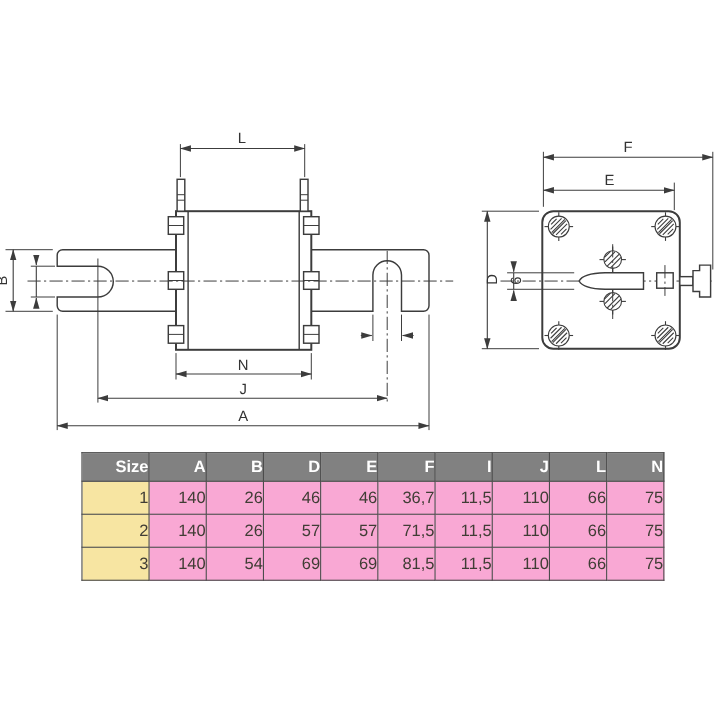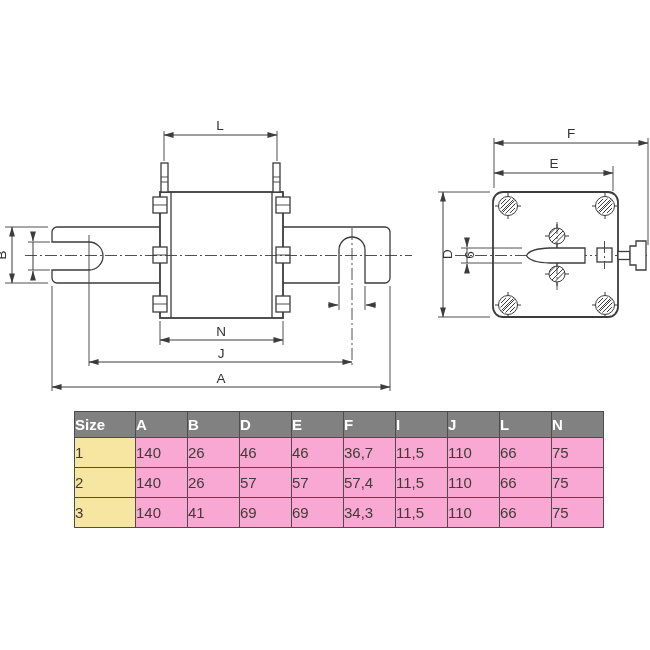--- a/index.html
+++ b/index.html
@@ -16,21 +16,21 @@
   svg .cl{stroke:#3c3c3c;stroke-width:0.9;fill:none;stroke-dasharray:12 3 2 3;}
   svg .thin{stroke:#3c3c3c;stroke-width:0.9;fill:none;}
   svg text{fill:#333333;font-size:13.5px;font-family:"Liberation Sans",sans-serif;}
   
   .dim-table{
     position:absolute;left:74px;top:411px;width:529px;
     border-collapse:collapse;table-layout:fixed;
     font-family:"Liberation Sans",sans-serif;
   }
   .dim-table th,.dim-table td{
-    border:1px solid #4c4c4c;text-align:left;vertical-align:middle;padding:0;
+    border:1px solid #4c4c4c;text-align:right;vertical-align:middle;padding:0;
   }
   .dim-table th{
     background:#818181;color:#ffffff;font-weight:600;font-size:15px;height:25px;
   }
   .dim-table td{
     background:#f9a8d4;color:#403d35;font-size:15px;height:29px;
   }
   .dim-table td.size-col{background:#f7e5a2;}
 </style>
 </head>
@@ -253,33 +253,33 @@
         <td>110</td>
         <td>66</td>
         <td>75</td>
       </tr>
       <tr>
         <td class="size-col">2</td>
         <td>140</td>
         <td>26</td>
         <td>57</td>
         <td>57</td>
-        <td>57,4</td>
+        <td>71,5</td>
         <td>11,5</td>
         <td>110</td>
         <td>66</td>
         <td>75</td>
       </tr>
       <tr>
         <td class="size-col">3</td>
         <td>140</td>
-        <td>41</td>
+        <td>54</td>
         <td>69</td>
         <td>69</td>
-        <td>34,3</td>
+        <td>81,5</td>
         <td>11,5</td>
         <td>110</td>
         <td>66</td>
         <td>75</td>
       </tr>
     </tbody>
   </table>
 
 </div>
 

